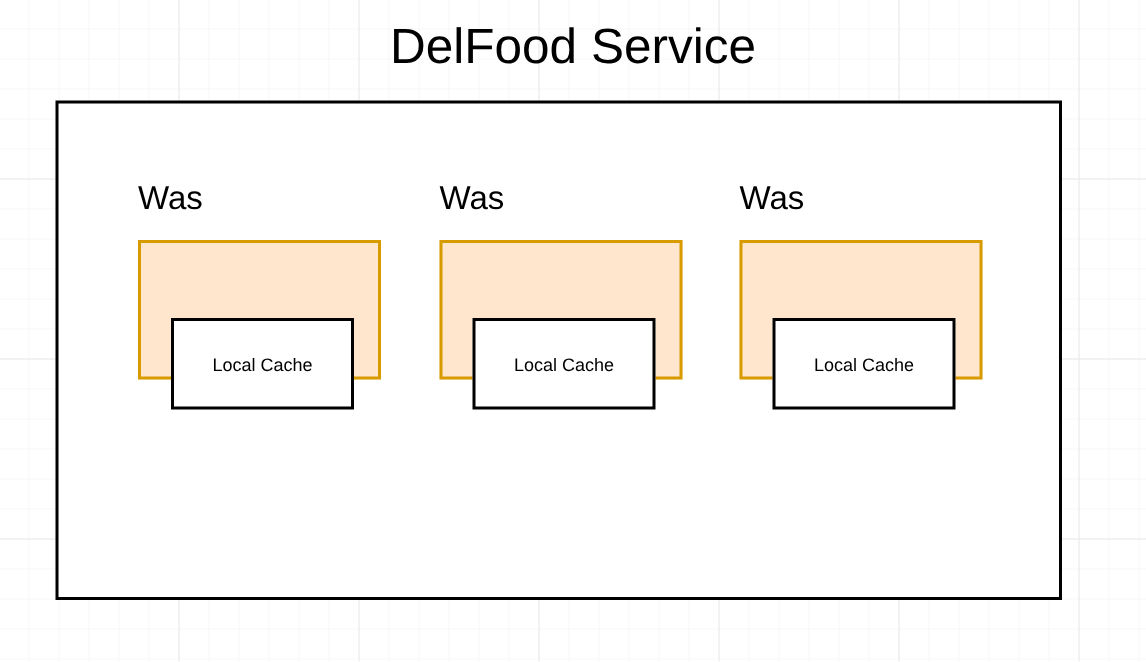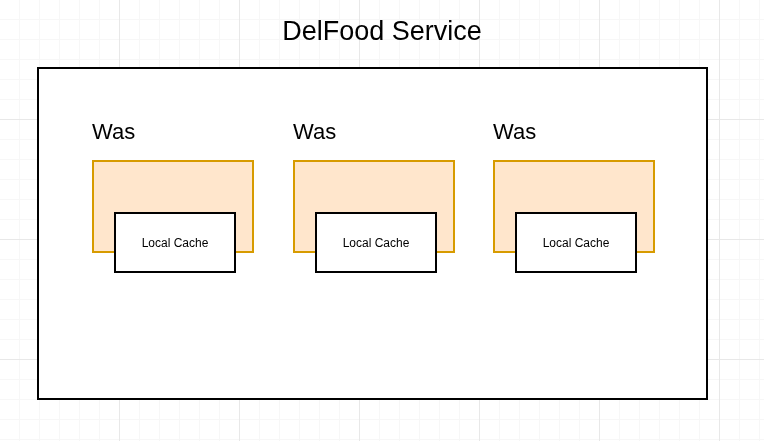--- a/index.html
+++ b/index.html
@@ -34,21 +34,21 @@
     background-position: -1px -1px, -1px -1px, -1px -1px, -1px -1px;
   }
 
   
   .diagram-title {
     position: absolute;
     left: 0;
     top: 14px;
     width: 764px;
     text-align: center;
-    font-size: 27px;
+    font-size: 33px;
     line-height: 34px;
     color: #000000;
     white-space: nowrap;
     letter-spacing: 0px;
   }
 
   
   .service-container {
     position: absolute;
     left: 37px;

